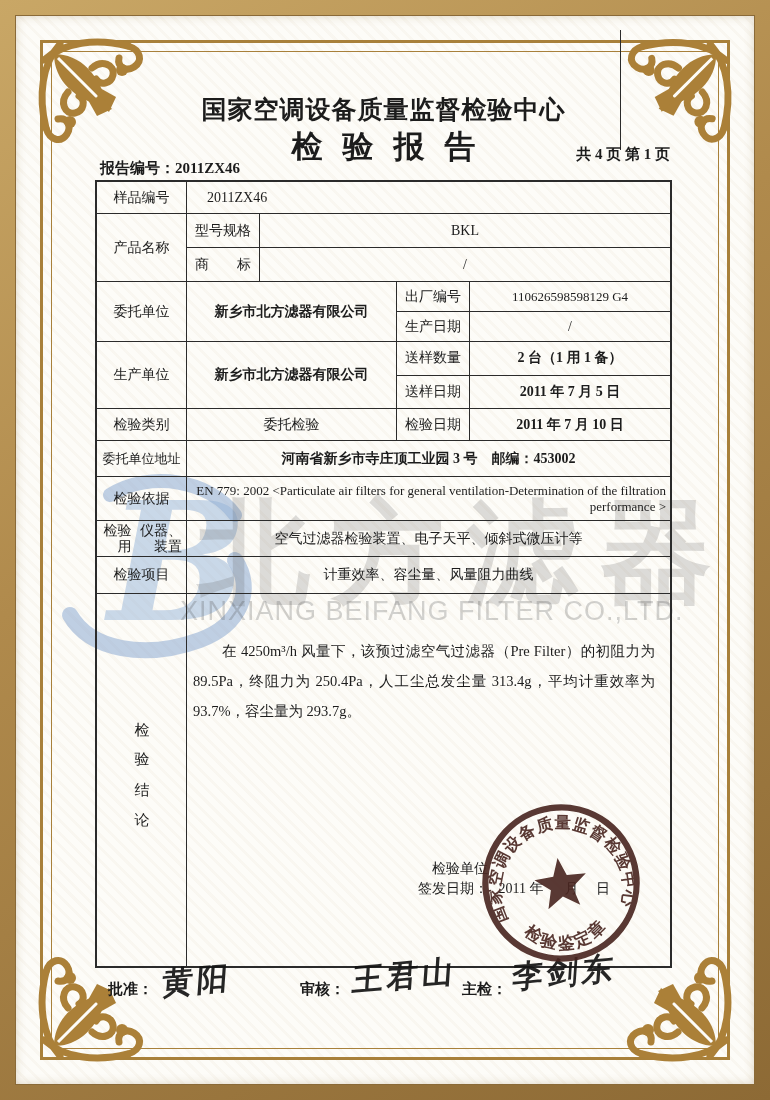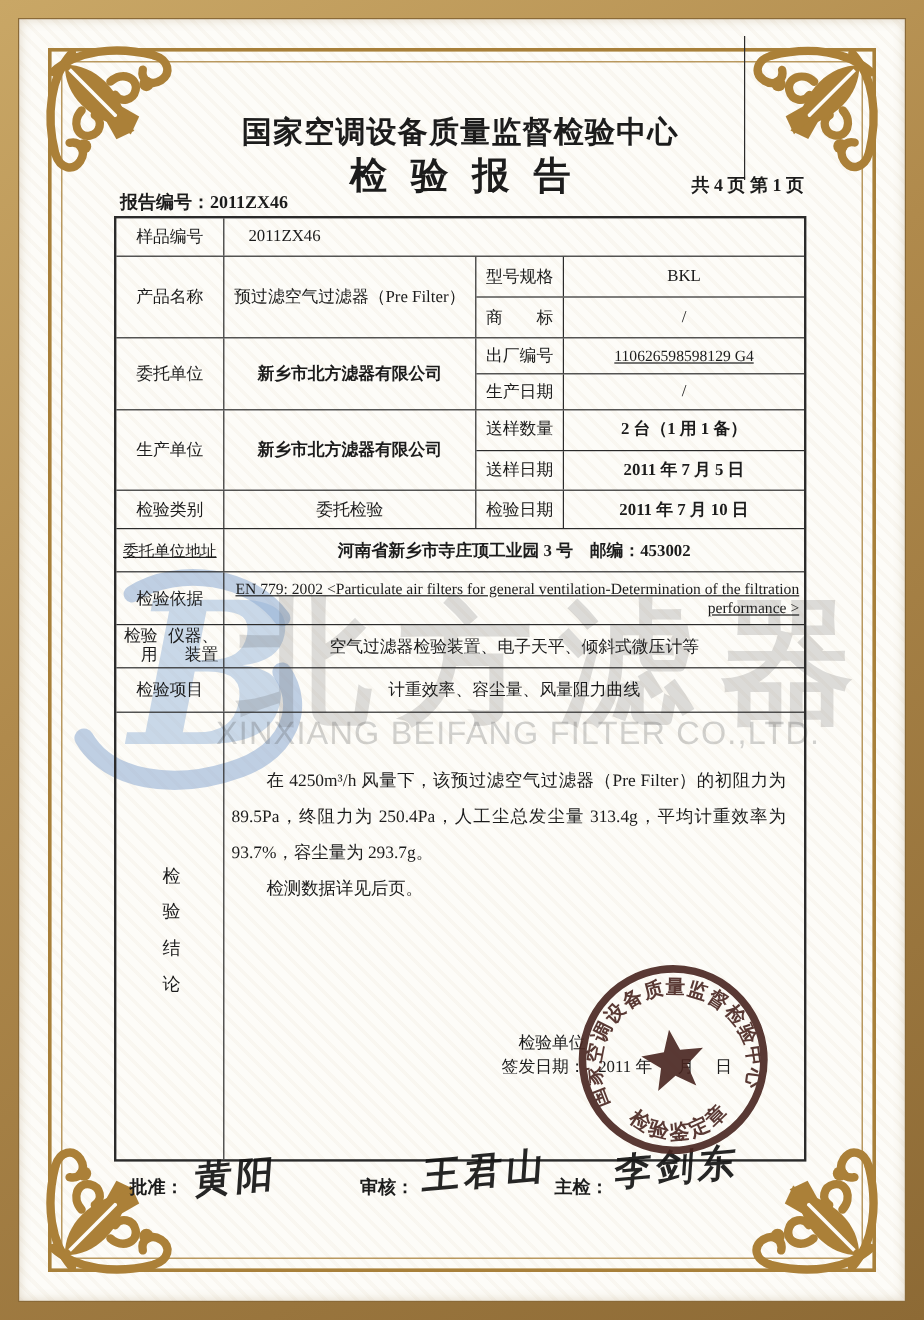--- a/index.html
+++ b/index.html
@@ -47,21 +47,21 @@
   .c1{width:90px;border-right:1.8px solid #2b2b2b;flex-shrink:0;}
   .c2{width:210px;border-right:1.8px solid #2b2b2b;flex-shrink:0;}
   .cfill{flex:1;}
   .subcol{display:flex;flex-direction:column;flex:1;}
   .subrow{display:flex;flex:1;box-sizing:border-box;}
   .subrow.first{border-bottom:1.8px solid #2b2b2b;}
   .c3{width:73px;border-right:1.8px solid #2b2b2b;flex-shrink:0;}
   .c4{flex:1;}
   .left-al{justify-content:flex-start;padding-left:20px;text-align:left;}
   .bold{font-weight:bold;}
-  .small{font-size:13px;text-decoration:underline;}
+  .small{font-size:13px;}
   .vlabel{writing-mode:vertical-lr;text-orientation:upright;letter-spacing:30px;
           font-size:15px;}
   .concl-c1{align-items:flex-start;padding-top:116px;}
 
   
   .concl-text{position:absolute;left:193px;top:636px;width:462px;z-index:2;
               font-size:14.5px;line-height:30px;text-align:justify;}
   .concl-text p{margin:0;text-indent:2em;}
 
   .sign-unit{position:absolute;left:432px;top:860px;z-index:2;font-size:14px;}
@@ -135,21 +135,20 @@
 
   <div class="tbl">
 
     <div class="tr" style="height:32px">
       <div class="c c1">样品编号</div>
       <div class="c cfill left-al">2011ZX46</div>
     </div>
 
     <div class="tr" style="height:68px">
       <div class="c c1">产品名称</div>
-      <div class="c c2">预过滤空气过滤器（Pre Filter）</div>
       <div class="subcol">
         <div class="subrow first">
           <div class="c c3">型号规格</div>
           <div class="c c4">BKL</div>
         </div>
         <div class="subrow">
           <div class="c c3">商　　标</div>
           <div class="c c4">/</div>
         </div>
       </div>
@@ -222,21 +221,20 @@
     <div class="tr">
       <div class="c c1 concl-c1">
         <span class="vlabel">检验结论</span>
       </div>
       <div class="c cfill"></div>
     </div>
   </div>
 
   <div class="concl-text">
     <p>在 4250m³/h 风量下，该预过滤空气过滤器（Pre Filter）的初阻力为 89.5Pa，终阻力为 250.4Pa，人工尘总发尘量 313.4g，平均计重效率为 93.7%，容尘量为 293.7g。</p>
-    <p>检测数据详见后页。</p>
   </div>
   <div class="sign-unit">检验单位</div>
   <div class="issue-date">签发日期：   2011 年      月     日</div>
 
   <svg class="stamp" viewBox="0 0 160 160">
     <circle cx="80" cy="80" r="72" fill="none" stroke="#48241f" stroke-width="6"></circle>
     <path d="M80,56 L86.5,73.1 L104.7,74 L90.5,85.4 L95.3,103 L80,93 L64.7,103 L69.5,85.4 L55.3,74 L73.5,73.1 Z" fill="#48241f"></path>
     <defs>
       <path id="arcT" d="M 25,108 A 59,59 0 1 1 135,108" fill="none"></path>
       <path id="arcB" d="M 34,116 A 53,53 0 0 0 126,116" fill="none"></path>

